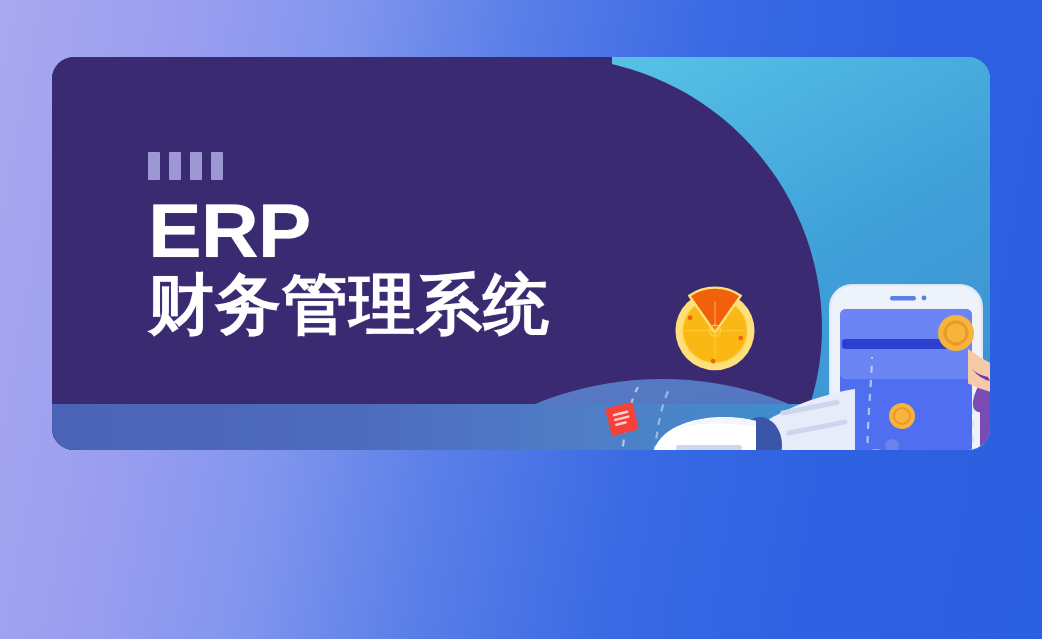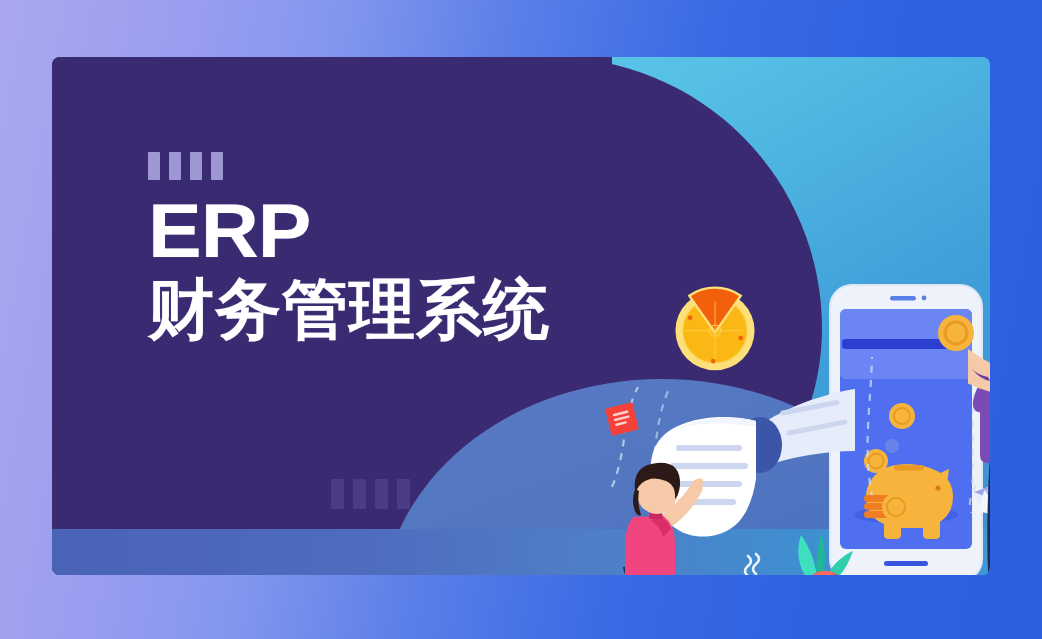--- a/index.html
+++ b/index.html
@@ -21,22 +21,22 @@
         #5a7fe8 45%,
         #3a6ae4 62%,
         #2f62e2 78%,
         #2a5fe0 100%);
   }
 
   
   .card{
     position:absolute;
     left:52px;top:57px;
-    width:938px;height:518px;
-    border-radius:8px;
+    width:938px;height:393px;
+    border-radius:22px;
     overflow:hidden;
     background:#4ec0e8;
   }
   
   .card-cyan{
     position:absolute;inset:0;
     background:linear-gradient(150deg,#6fd0ee 0%,#55bfe6 38%,#3f9fd8 70%,#3e8fd0 100%);
   }
   
   .card-purple{
@@ -96,21 +96,21 @@
   .h-erp{
     font-size:76px;line-height:76px;
     font-family:"Liberation Sans","DejaVu Sans",sans-serif;
     letter-spacing:-1px;
     transform:scaleX(1.06);
     transform-origin:left center;
     margin-bottom:4px;
   }
   .h-cn1{
     font-size:66px;line-height:74px;
-    font-family:Liberation Serif, serif;
+    font-family:Liberation Mono, monospace;
     letter-spacing:1px;
     font-weight:bold;
   }
   .h-cn2{
     font-size:66px;line-height:74px;
     font-family:"DejaVu Sans","Liberation Sans",sans-serif;
     letter-spacing:1px;
     font-weight:bold;
   }
 

